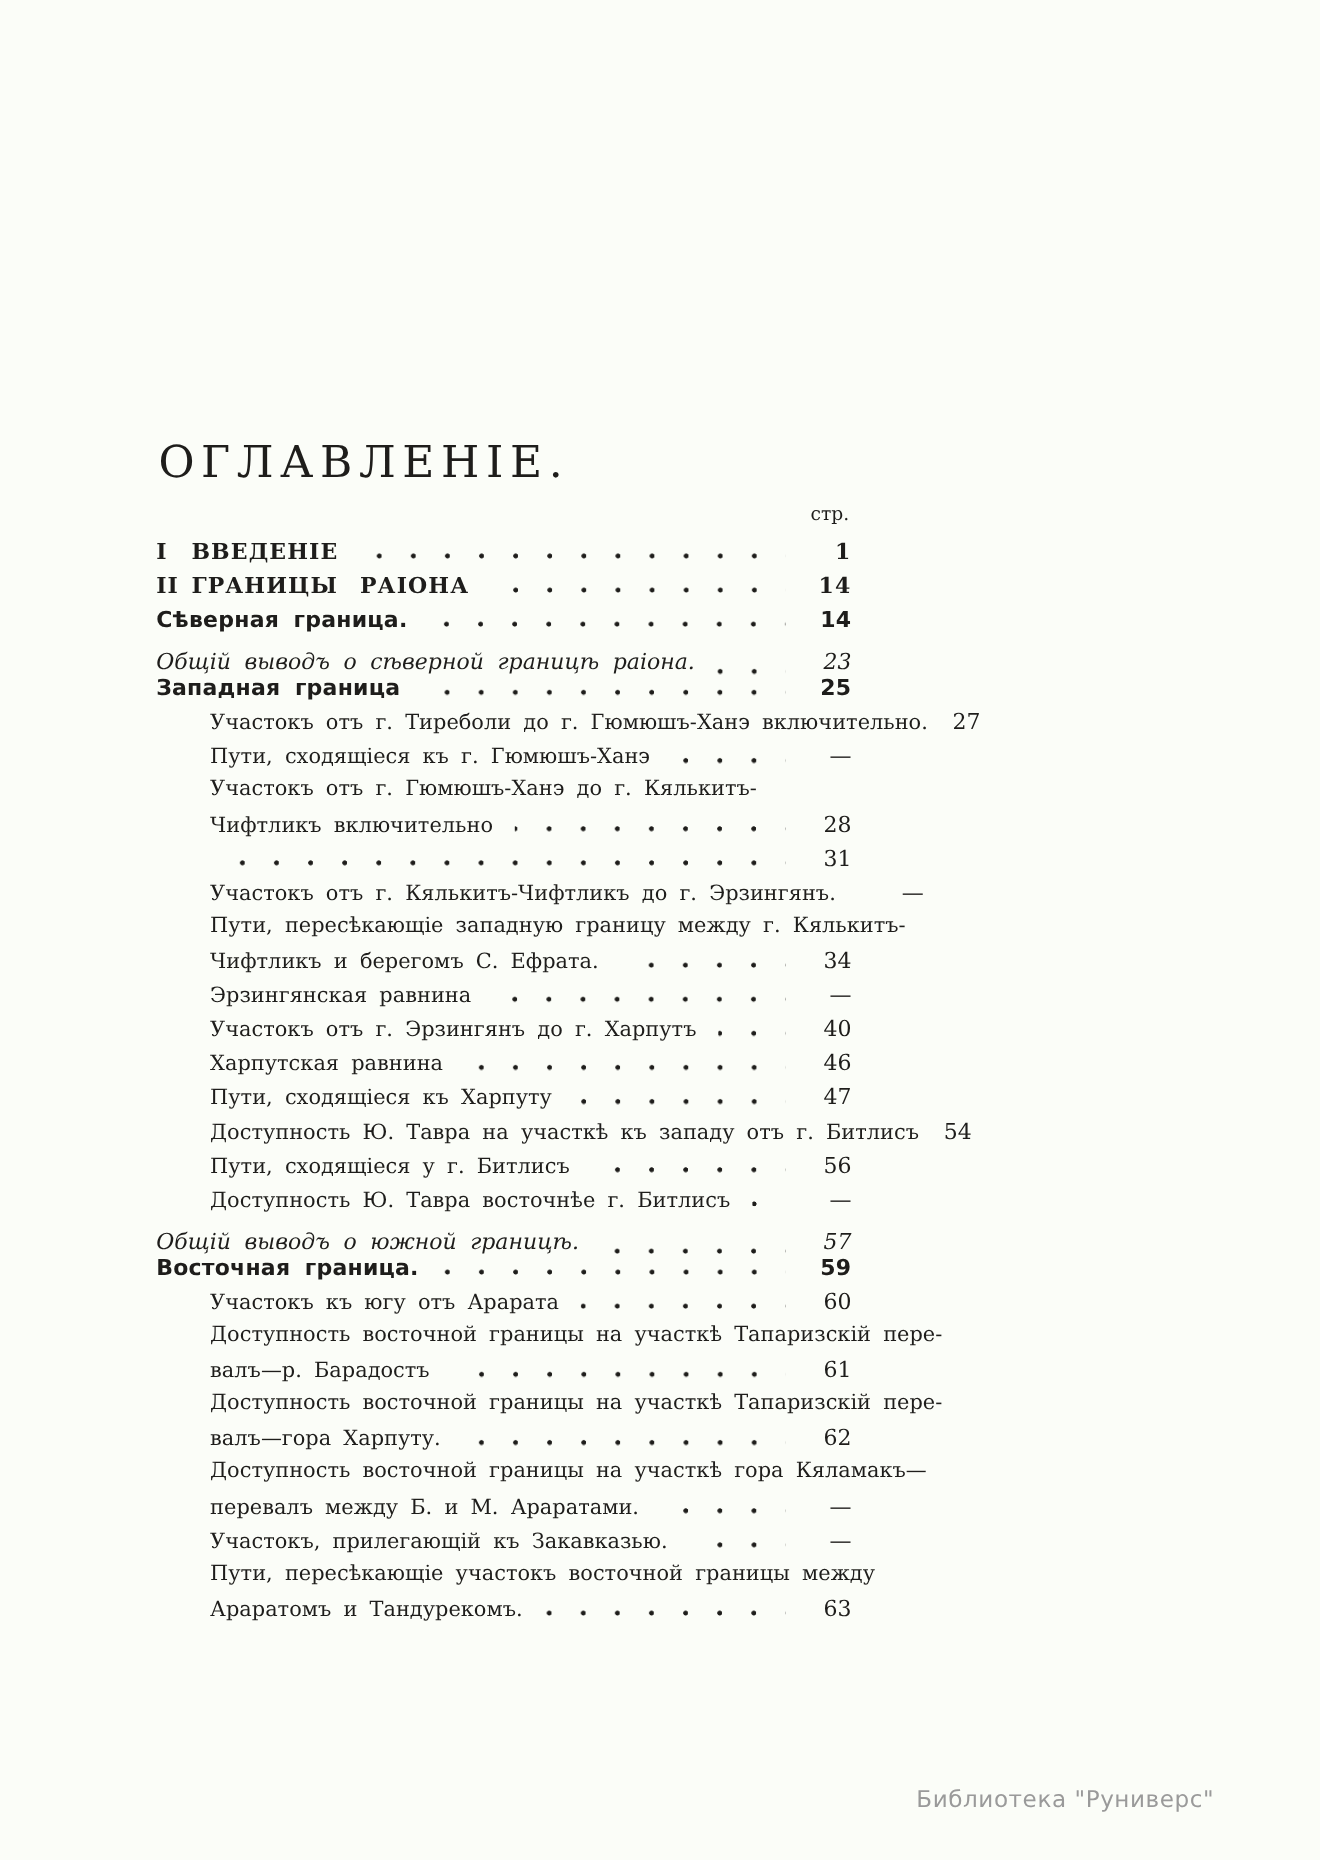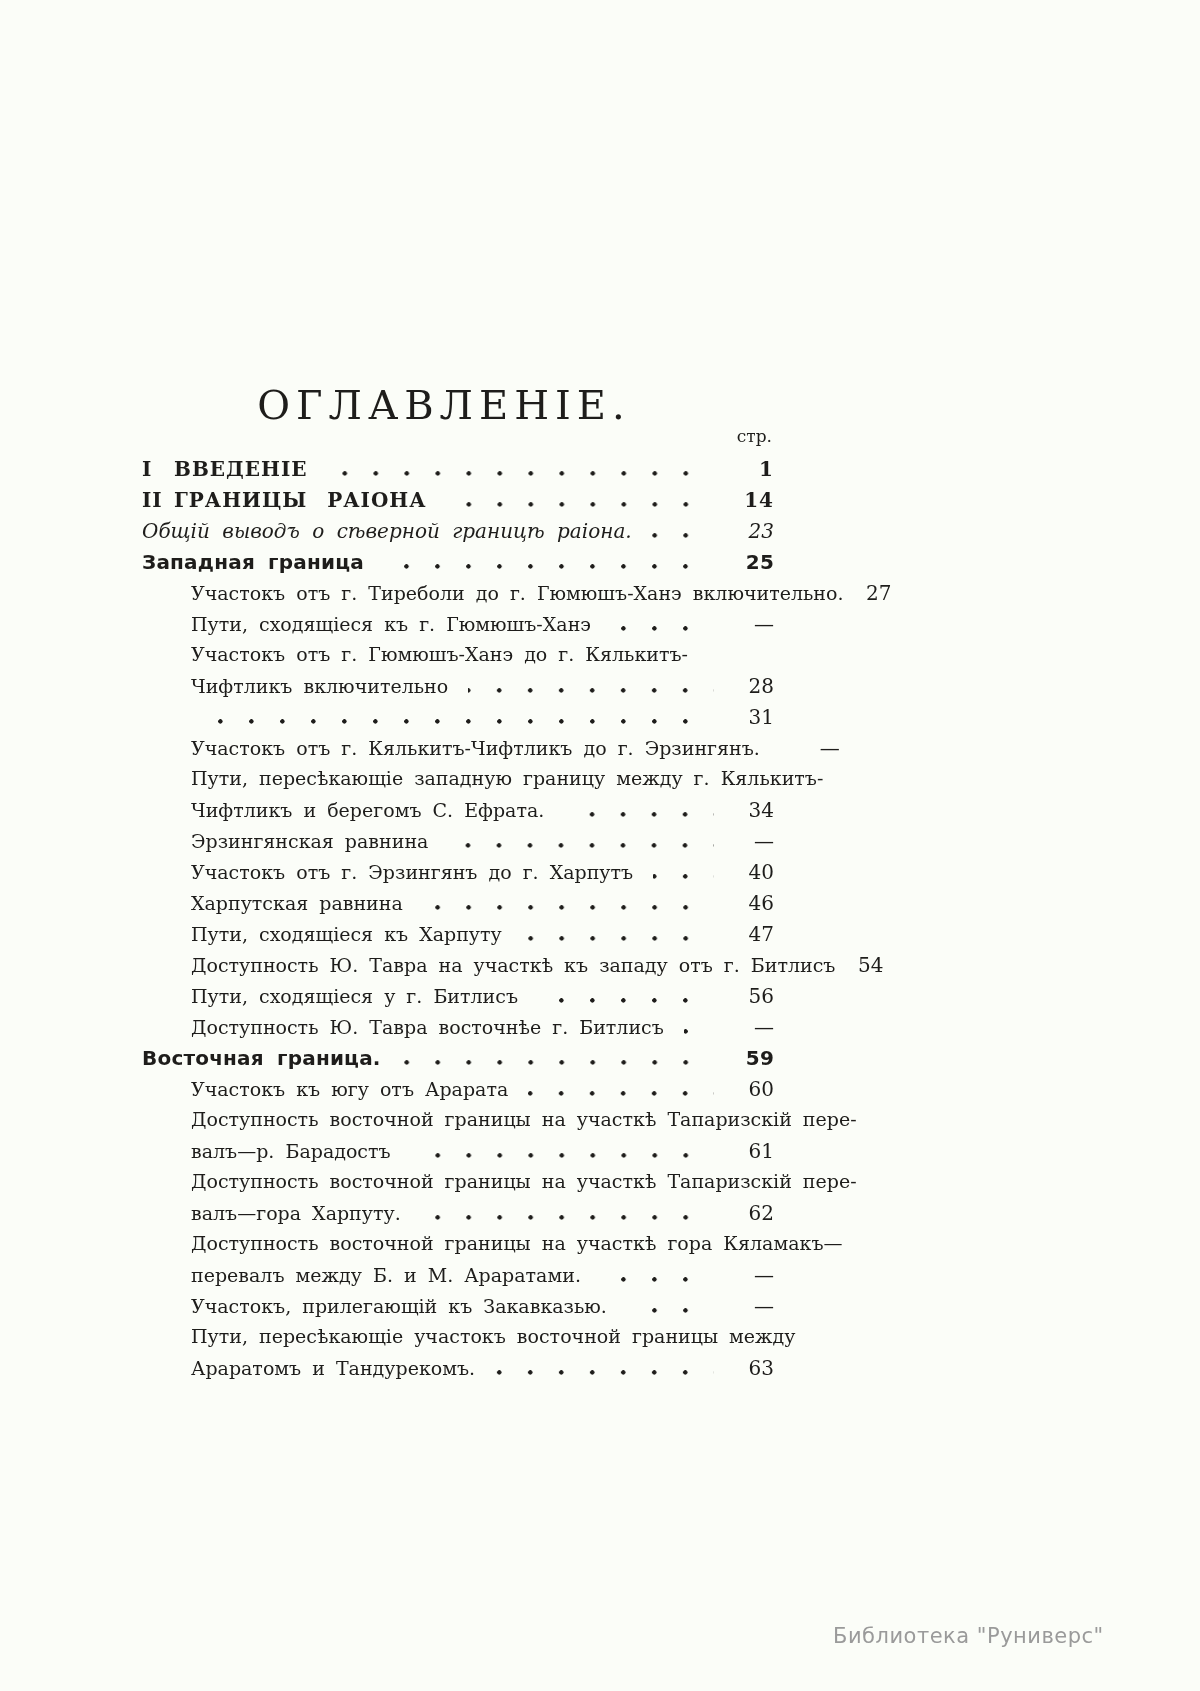--- a/index.html
+++ b/index.html
@@ -12,23 +12,23 @@
     font-family: "DejaVu Serif", serif;
     overflow: hidden;
   }
   .scan-page {
     position: absolute;
     left: 142px;
     top: 0;
     width: 632px;
   }
   .doc-title {
-    margin: 0;
+    margin: 16px;
     padding-top: 384px;
-    text-align: center;
+    text-align: left;
     font-size: 40px;
     font-weight: normal;
     letter-spacing: 6px;
     line-height: 42px;
     white-space: nowrap;
     transform: translateX(-14px);
   }
   .col-header {
     text-align: right;
     font-size: 17px;
@@ -57,20 +57,21 @@
     font-family: "DejaVu Sans", sans-serif;
     font-size: 20px;
     font-weight: bold;
     word-spacing: 6px;
     letter-spacing: 0.2px;
   }
   .row.italic {
     font-style: italic;
     font-size: 20px;
     word-spacing: 6px;
+    align-items: flex-end;
   }
   .row .num {
     display: inline-block;
     width: 32px;
     flex: none;
   }
   .row .entry-text { flex: none; }
   .leader {
     flex: 1 1 auto;
     height: 5px;
@@ -116,20 +117,25 @@
           <span class="entry-text">ВВЕДЕНІЕ</span>
           <span class="leader"></span>
           <span class="pagenum">1</span>
         </div>
         <div class="row bold-caps">
           <span class="num">II</span>
           <span class="entry-text">ГРАНИЦЫ РАІОНА</span>
           <span class="leader"></span>
           <span class="pagenum">14</span>
         </div>
+        <div class="row bold">
+          <span class="entry-text">Сѣверная граница.</span>
+          <span class="leader"></span>
+          <span class="pagenum">14</span>
+        </div>
         <div class="row italic">
           <span class="entry-text">Общій выводъ о сѣверной границѣ раіона.</span>
           <span class="leader"></span>
           <span class="pagenum pg-italic">23</span>
         </div>
         <div class="row bold">
           <span class="entry-text">Западная граница</span>
           <span class="leader"></span>
           <span class="pagenum">25</span>
         </div>
@@ -195,20 +201,25 @@
         </div>
         <div class="row regular ind">
           <span class="entry-text">Пути, сходящіеся у г. Битлисъ</span>
           <span class="leader"></span>
           <span class="pagenum">56</span>
         </div>
         <div class="row regular ind">
           <span class="entry-text">Доступность Ю. Тавра восточнѣе г. Битлисъ</span>
           <span class="leader"></span>
           <span class="pagenum">—</span>
+        </div>
+        <div class="row italic">
+          <span class="entry-text">Общій выводъ о южной границѣ.</span>
+          <span class="leader"></span>
+          <span class="pagenum pg-italic">57</span>
         </div>
         <div class="row bold">
           <span class="entry-text">Восточная граница.</span>
           <span class="leader"></span>
           <span class="pagenum">59</span>
         </div>
         <div class="row regular ind">
           <span class="entry-text">Участокъ къ югу отъ Арарата</span>
           <span class="leader"></span>
           <span class="pagenum">60</span>

